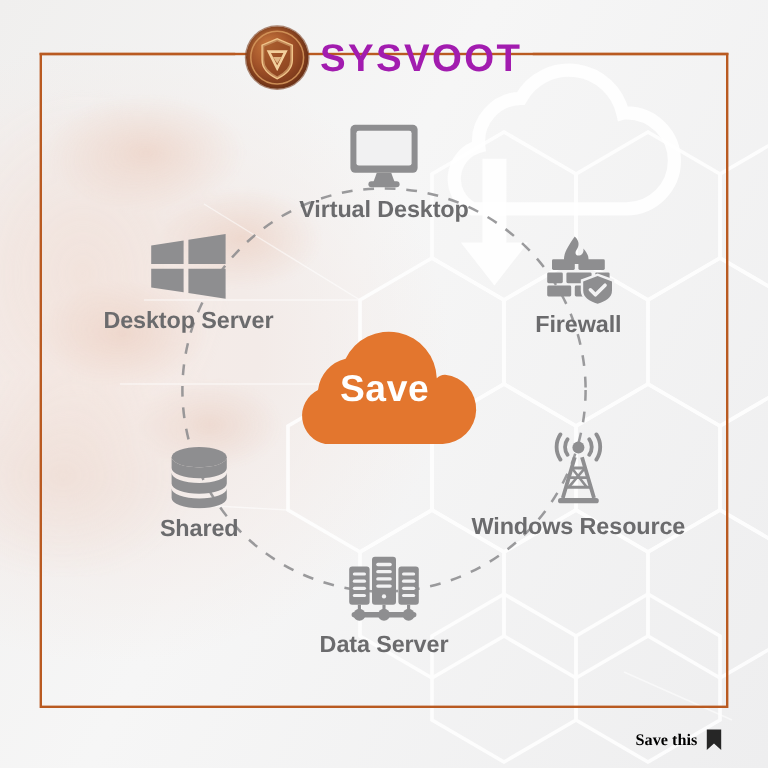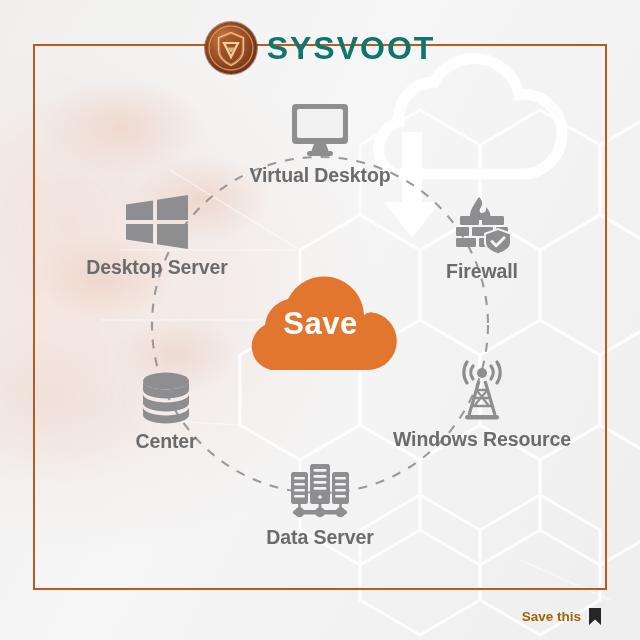--- a/index.html
+++ b/index.html
@@ -75,21 +75,21 @@
       radial-gradient(circle at 34% 28%, #c4743c 0%, #a4542a 38%, #8a4220 62%, #6e3317 100%);
     box-shadow: 0 0 0 1px rgba(120,60,28,.6), inset 0 0 8px rgba(60,25,8,.6);
     position: relative;
     flex: none;
   }
   .brand-coin svg { position: absolute; inset: 0; }
   .brand-name {
     font-size: 32px;
     font-weight: 700;
     letter-spacing: 2px;
-    color: #0f766e;
+    color: #a21caf;
     line-height: 1;
     font-family: "Liberation Sans", sans-serif;
   }
 
   
   .diagram { position: absolute; inset: 0; z-index: 4; }
   .dash-ring { position: absolute; left: 0; top: 0; }
 
   .node {
     position: absolute;
@@ -138,22 +138,22 @@
     position: absolute;
     right: 38px; bottom: 14px;
     display: flex;
     align-items: center;
     gap: 7px;
     z-index: 6;
   }
   .footer .ftext {
     font-size: 13.5px;
     font-weight: 700;
-    color: #a16207;
-    font-family: Liberation Sans, sans-serif;
+    color: #000000;
+    font-family: Liberation Serif, serif;
   }
 </style>
 </head>
 <body>
 
 <div id="canvas">
 
   <div class="bg-base"></div>
   <div class="bg-hand"></div>
 
@@ -296,21 +296,21 @@
 
     <div class="node" style="left:166px;top:362px;">
       <div class="ico">
         <svg width="56" height="54" viewBox="0 0 56 54">
           <ellipse cx="28" cy="11" rx="23" ry="8.5" fill="#8e8e90"></ellipse>
           <path d="M5 11 v9 a23 8.5 0 0 0 46 0 v-9 a23 8.5 0 0 1 -46 0 Z" fill="#8e8e90"></path>
           <path d="M5 24 v9 a23 8.5 0 0 0 46 0 v-9 a23 8.5 0 0 1 -46 0 Z" fill="#8e8e90"></path>
           <path d="M5 37 v8 a23 8.5 0 0 0 46 0 v-8 a23 8.5 0 0 1 -46 0 Z" fill="#8e8e90"></path>
         </svg>
       </div>
-      <div class="lbl">Center</div>
+      <div class="lbl">Shared</div>
     </div>
 
     <div class="node" style="left:157px;top:188px;">
       <div class="ico">
         <svg width="66" height="56" viewBox="0 0 66 56">
           <path d="M2 10.5 L29 6.5 V26 H2 Z" fill="#8e8e90"></path>
           <path d="M33 5.8 L64 1 V26 H33 Z" fill="#8e8e90"></path>
           <path d="M2 30 H29 V49.5 L2 45.5 Z" fill="#8e8e90"></path>
           <path d="M33 30 H64 V55 L33 50.2 Z" fill="#8e8e90"></path>
         </svg>

